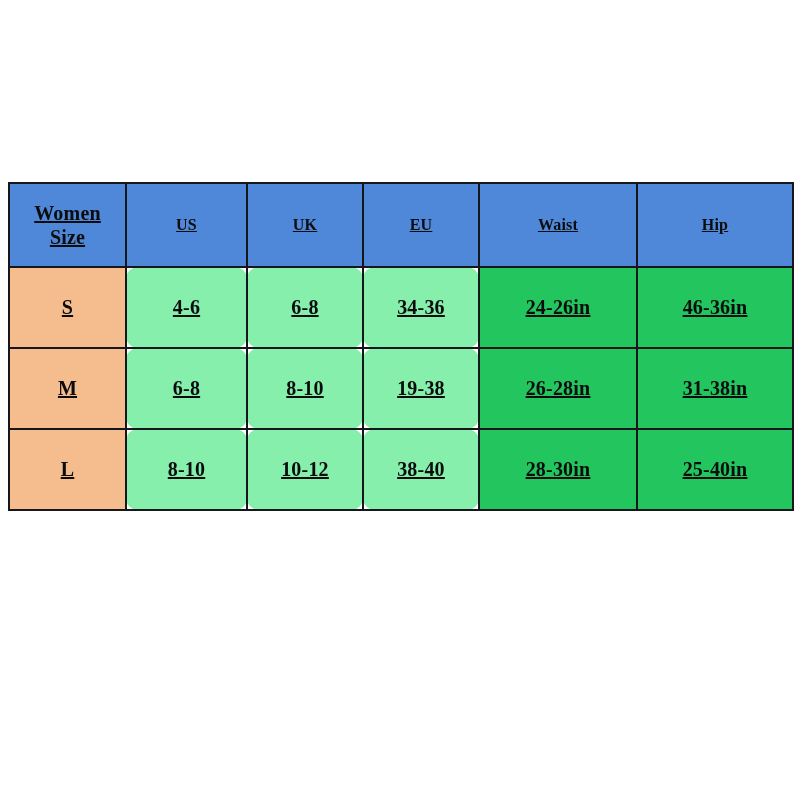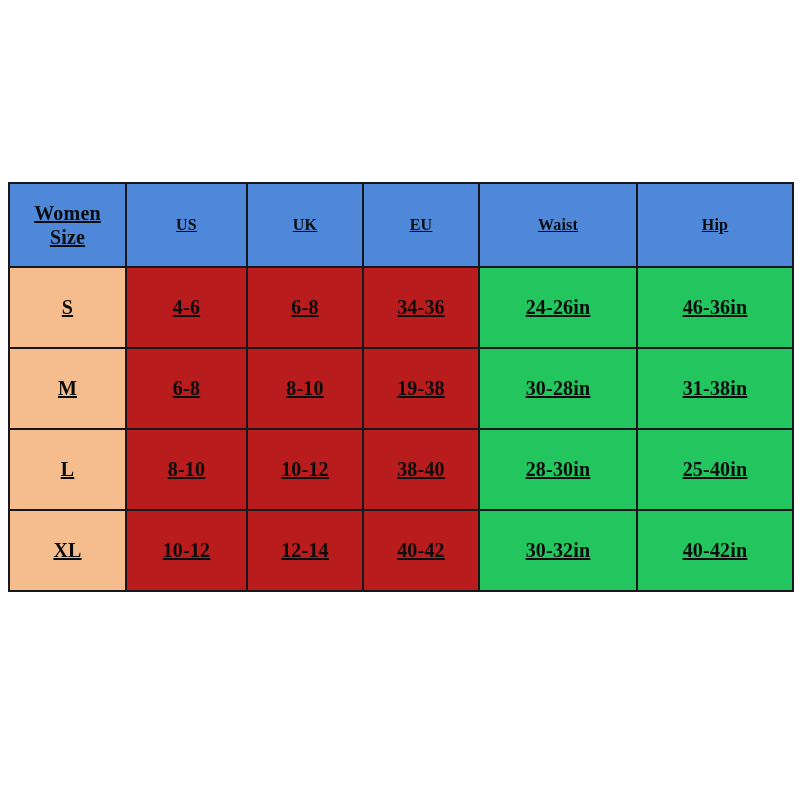--- a/index.html
+++ b/index.html
@@ -71,21 +71,21 @@
   }
 
   
   table.size-chart tbody td {
     height: 79px;
     font-size: 20px;
   }
 
   
   td.tint-orange { background: #F5BD8D; }
-  td.tint-green  { background: #b91c1c; }
+  td.tint-green  { background: #86efac; border-radius: 12px; }
   td.tint-white  { background: #22c55e; }
 
   td.tint-orange { font-size: 21px; }
 </style>
 </head>
 <body>
 
 <div id="canvas">
 
   <div id="size-chart-wrap">
@@ -120,36 +120,28 @@
           <td class="tint-green">6-8</td>
           <td class="tint-green">34-36</td>
           <td class="tint-white">24-26in</td>
           <td class="tint-white">46-36in</td>
         </tr>
         <tr>
           <td class="tint-orange">M</td>
           <td class="tint-green">6-8</td>
           <td class="tint-green">8-10</td>
           <td class="tint-green">19-38</td>
-          <td class="tint-white">30-28in</td>
+          <td class="tint-white">26-28in</td>
           <td class="tint-white">31-38in</td>
         </tr>
         <tr>
           <td class="tint-orange">L</td>
           <td class="tint-green">8-10</td>
           <td class="tint-green">10-12</td>
           <td class="tint-green">38-40</td>
           <td class="tint-white">28-30in</td>
           <td class="tint-white">25-40in</td>
         </tr>
-        <tr>
-          <td class="tint-orange">XL</td>
-          <td class="tint-green">10-12</td>
-          <td class="tint-green">12-14</td>
-          <td class="tint-green">40-42</td>
-          <td class="tint-white">30-32in</td>
-          <td class="tint-white">40-42in</td>
-        </tr>
       </tbody>
     </table>
   </div>
 
 </div>
 
 </body></html>

